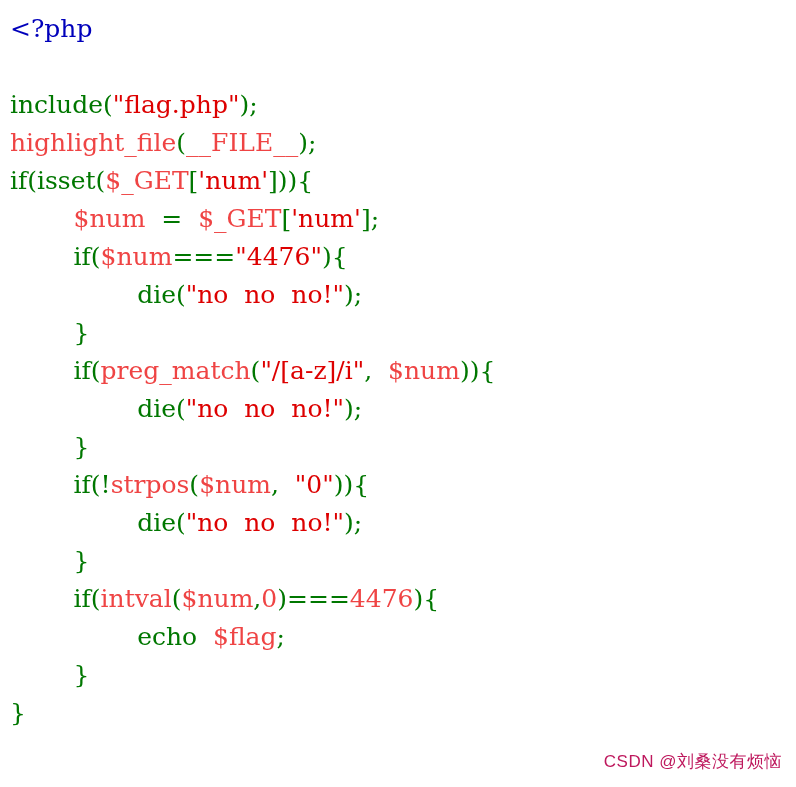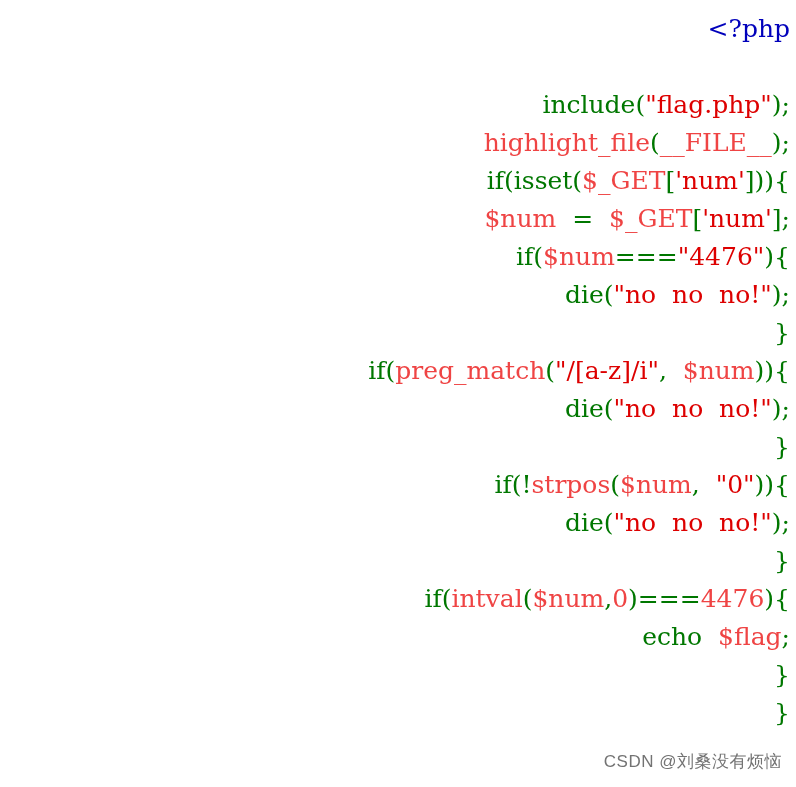--- a/index.html
+++ b/index.html
@@ -23,36 +23,35 @@
     font-family: "DejaVu Serif", serif;
     font-size: 25px;
     line-height: 38px;
     white-space: pre;
     letter-spacing: 0px;
   }
 
   .code-line {
     white-space: pre;
     min-height: 38px;
-    text-align: right;
   }
 
   
   .tok-default  { color: #ef4444; }  
   .tok-keyword  { color: #007700; }  
   .tok-string   { color: #DD0000; }  
   .tok-tag      { color: #0000BB; }  
 
   #watermark {
     position: absolute;
     right: 14px;
     bottom: 14px;
     font-family: "Liberation Sans", sans-serif;
     font-size: 17px;
-    color: #737373;
+    color: #be185d;
     white-space: nowrap;
     letter-spacing: 0.5px;
   }
 </style>
 </head>
 <body>
 
 <div id="code-listing"><div class="code-line"><span class="tok-tag">&lt;?php</span></div><div class="code-line">&nbsp;</div><div class="code-line"><span class="tok-keyword">include</span><span class="tok-keyword">(</span><span class="tok-string">"flag.php"</span><span class="tok-keyword">)</span><span class="tok-keyword">;</span></div><div class="code-line"><span class="tok-default">highlight_file</span><span class="tok-keyword">(</span><span class="tok-default">__FILE__</span><span class="tok-keyword">)</span><span class="tok-keyword">;</span></div><div class="code-line"><span class="tok-keyword">if</span><span class="tok-keyword">(</span><span class="tok-keyword">isset</span><span class="tok-keyword">(</span><span class="tok-default">$_GET</span><span class="tok-keyword">[</span><span class="tok-string">'num'</span><span class="tok-keyword">]</span><span class="tok-keyword">))</span><span class="tok-keyword">{</span></div><div class="code-line"><span class="tok-keyword">        </span><span class="tok-default">$num</span><span class="tok-keyword">  </span><span class="tok-keyword">=</span><span class="tok-keyword">  </span><span class="tok-default">$_GET</span><span class="tok-keyword">[</span><span class="tok-string">'num'</span><span class="tok-keyword">]</span><span class="tok-keyword">;</span></div><div class="code-line"><span class="tok-keyword">        </span><span class="tok-keyword">if</span><span class="tok-keyword">(</span><span class="tok-default">$num</span><span class="tok-keyword">===</span><span class="tok-string">"4476"</span><span class="tok-keyword">)</span><span class="tok-keyword">{</span></div><div class="code-line"><span class="tok-keyword">                </span><span class="tok-keyword">die</span><span class="tok-keyword">(</span><span class="tok-string">"no  no  no!"</span><span class="tok-keyword">)</span><span class="tok-keyword">;</span></div><div class="code-line"><span class="tok-keyword">        </span><span class="tok-keyword">}</span></div><div class="code-line"><span class="tok-keyword">        </span><span class="tok-keyword">if</span><span class="tok-keyword">(</span><span class="tok-default">preg_match</span><span class="tok-keyword">(</span><span class="tok-string">"/[a-z]/i"</span><span class="tok-keyword">,</span><span class="tok-keyword">  </span><span class="tok-default">$num</span><span class="tok-keyword">))</span><span class="tok-keyword">{</span></div><div class="code-line"><span class="tok-keyword">                </span><span class="tok-keyword">die</span><span class="tok-keyword">(</span><span class="tok-string">"no  no  no!"</span><span class="tok-keyword">)</span><span class="tok-keyword">;</span></div><div class="code-line"><span class="tok-keyword">        </span><span class="tok-keyword">}</span></div><div class="code-line"><span class="tok-keyword">        </span><span class="tok-keyword">if</span><span class="tok-keyword">(</span><span class="tok-keyword">!</span><span class="tok-default">strpos</span><span class="tok-keyword">(</span><span class="tok-default">$num</span><span class="tok-keyword">,</span><span class="tok-keyword">  </span><span class="tok-string">"0"</span><span class="tok-keyword">))</span><span class="tok-keyword">{</span></div><div class="code-line"><span class="tok-keyword">                </span><span class="tok-keyword">die</span><span class="tok-keyword">(</span><span class="tok-string">"no  no  no!"</span><span class="tok-keyword">)</span><span class="tok-keyword">;</span></div><div class="code-line"><span class="tok-keyword">        </span><span class="tok-keyword">}</span></div><div class="code-line"><span class="tok-keyword">        </span><span class="tok-keyword">if</span><span class="tok-keyword">(</span><span class="tok-default">intval</span><span class="tok-keyword">(</span><span class="tok-default">$num</span><span class="tok-keyword">,</span><span class="tok-default">0</span><span class="tok-keyword">)</span><span class="tok-keyword">===</span><span class="tok-default">4476</span><span class="tok-keyword">)</span><span class="tok-keyword">{</span></div><div class="code-line"><span class="tok-keyword">                </span><span class="tok-keyword">echo</span><span class="tok-keyword">  </span><span class="tok-default">$flag</span><span class="tok-keyword">;</span></div><div class="code-line"><span class="tok-keyword">        </span><span class="tok-keyword">}</span></div><div class="code-line"><span class="tok-keyword">}</span></div></div>
 
 <div id="watermark">CSDN @刘桑没有烦恼</div>

